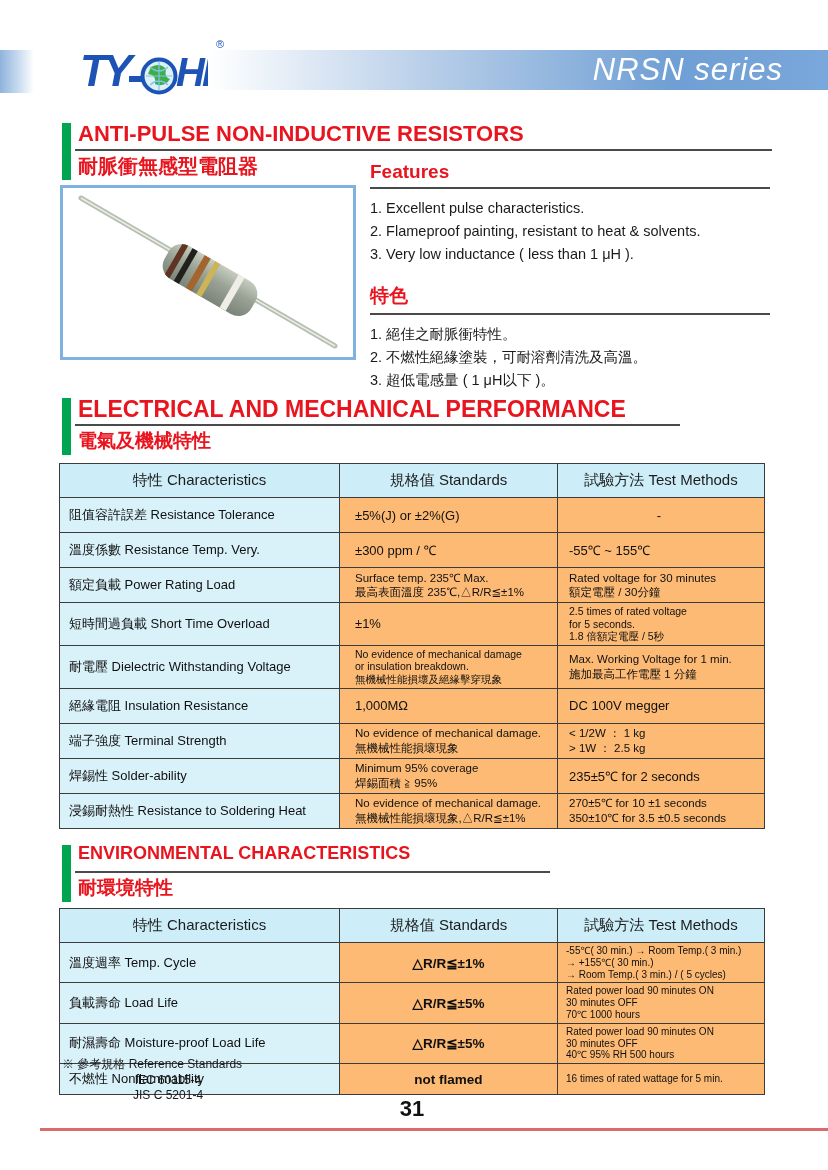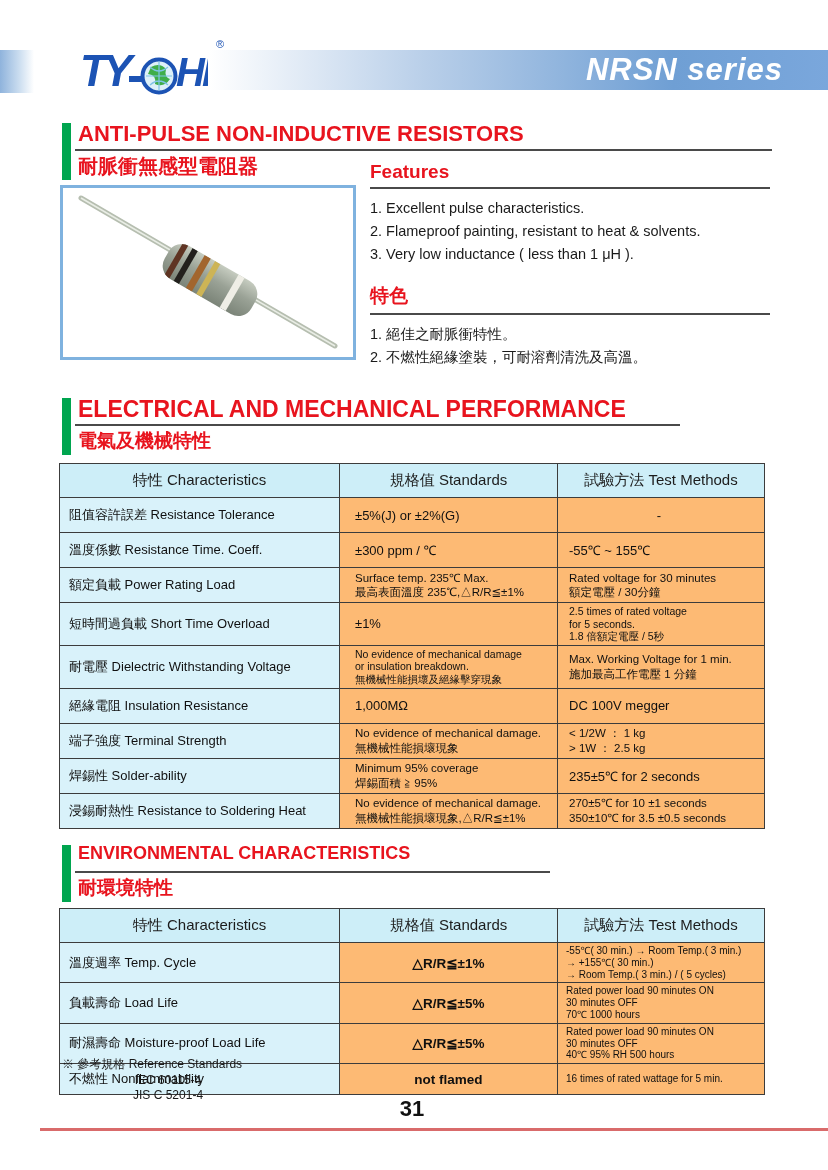--- a/index.html
+++ b/index.html
@@ -10,21 +10,21 @@
   }
   .abs { position:absolute; }
 
   
   .corner-block { left:0; top:50px; width:34px; height:43px;
     background:linear-gradient(to right,#8fb3dc 0%,#c9dcef 55%,#ffffff 100%); }
   .logo-wrap { left:80px; top:36px; width:150px; height:68px; }
   .series-band { left:208px; top:50px; width:620px; height:40px;
     background:linear-gradient(to right,#ffffff 0%,#b9cfe9 35%,#6f9fd4 75%,#7aa7dc 100%);
     display:flex; align-items:center; justify-content:flex-end; padding-right:45px; }
-  .series-band span { color:#ffffff; font-size:31px; font-weight:bold; font-style:italic; letter-spacing:1px; }
+  .series-band span { color:#ffffff; font-size:31px; font-weight:normal; font-style:italic; letter-spacing:1px; }
 
   
   .green-bar { width:9px; background:#00a54f; left:62px; }
   .sec-title { color:#e8141e; font-weight:bold; left:78px; white-space:nowrap; }
   .sec-rule  { height:2px; background:#4a4a4a; left:75px; }
   .sub-title { color:#e8141e; font-weight:bold; left:78px; white-space:nowrap; }
 
   
   .photo-box { left:60px; top:185px; width:296px; height:175px;
     border:3px solid #7fb2df; background:#ffffff; }
@@ -124,20 +124,21 @@
     <div>3. Very low inductance ( less than 1 μH ).</div>
   </div>
 </div>
 
 <div class="abs feat-block" style="top:283px;">
   <div class="feat-head">特色</div>
   <div class="feat-rule"></div>
   <div class="feat-list">
     <div>1. 絕佳之耐脈衝特性。</div>
     <div>2. 不燃性絕緣塗裝，可耐溶劑清洗及高溫。</div>
+    <div>3. 超低電感量 ( 1 μH以下 )。</div>
   </div>
 </div>
 
 <div class="abs green-bar" style="top:398px;height:57px;"></div>
 <div class="abs sec-title" style="top:396px;font-size:23px;">ELECTRICAL AND MECHANICAL PERFORMANCE</div>
 <div class="abs sec-rule" style="top:424px;width:605px;"></div>
 <div class="abs sub-title" style="top:428px;font-size:19px;">電氣及機械特性</div>
 
 <table class="abs spec-table t1" style="top:463px;width:705px;">
   <colgroup>
@@ -159,21 +160,21 @@
         </td>
         <td class="col-std">
           <div>±5%(J) or ±2%(G)</div>
         </td>
         <td class="col-test align-center">
           <div>-</div>
         </td>
       </tr>
       <tr>
         <td class="col-char">
-          <div>溫度係數  Resistance Time. Coeff.</div>
+          <div>溫度係數  Resistance Temp. Very.</div>
         </td>
         <td class="col-std">
           <div>±300 ppm / ℃</div>
         </td>
         <td class="col-test">
           <div>-55℃ ~ 155℃</div>
         </td>
       </tr>
       <tr>
         <td class="col-char">

